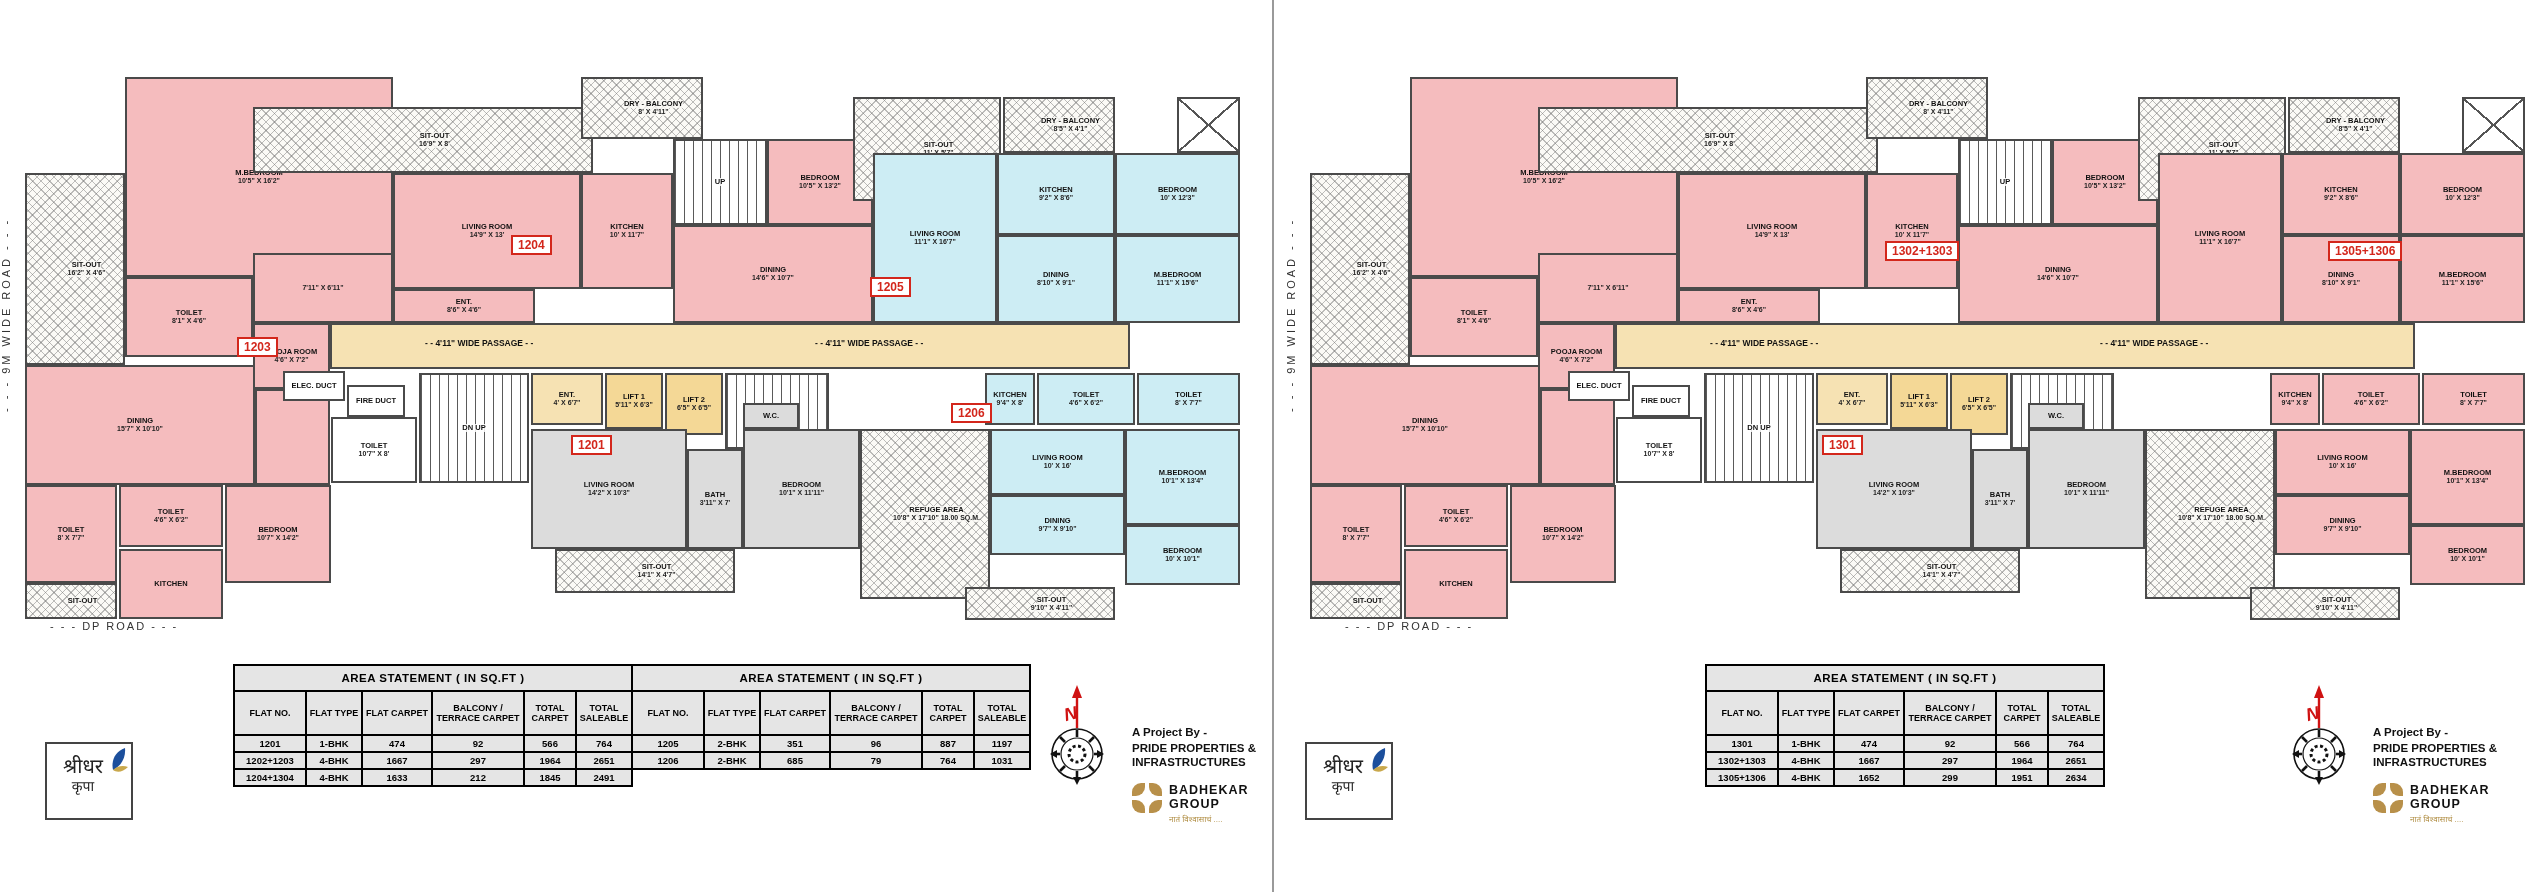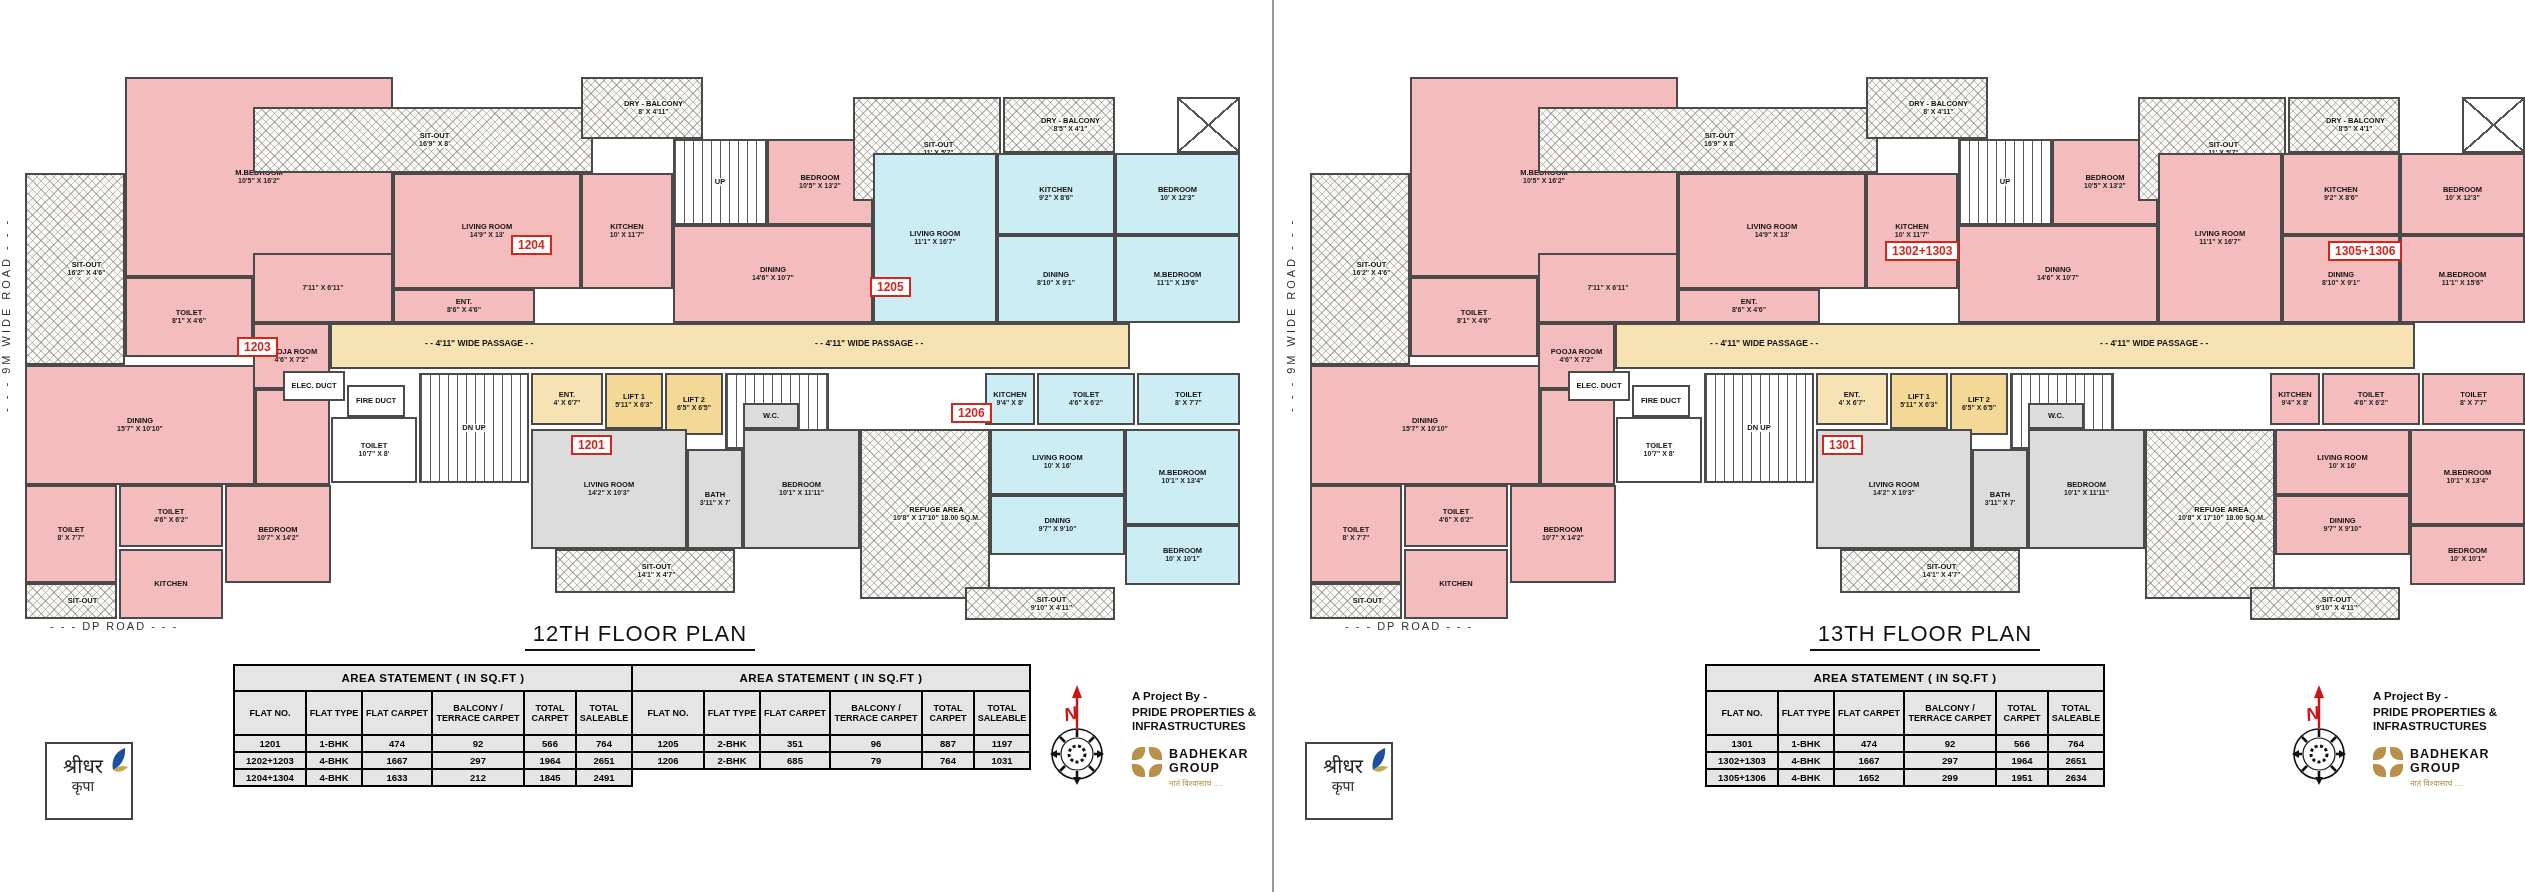--- a/index.html
+++ b/index.html
@@ -54,21 +54,21 @@
 
   .logo-box{position:absolute;top:742px;width:84px;height:74px;border:2px solid #444;background:#fff;}
   .logo-text{position:absolute;left:6px;top:10px;width:60px;text-align:center;
     font-family:"DejaVu Serif",serif;color:#222;}
   .logo-l1{font-size:20px;line-height:24px;}
   .logo-l2{font-size:14px;line-height:16px;}
   .logo-petal{position:absolute;right:2px;top:2px;}
 
   .compass{position:absolute;top:684px;width:58px;height:102px;}
   .credits{position:absolute;top:690px;width:140px;}
-  .project-by{font-size:11.5px;font-weight:700;color:#111;margin-bottom:3px;}
+  .project-by{font-size:11.5px;font-weight:700;color:#111;margin-bottom:3px;margin-top:36px;}
   .company{font-size:11.5px;font-weight:700;color:#111;line-height:14px;}
   .group-row{display:flex;margin-top:14px;align-items:flex-start;}
   .clover{position:relative;width:30px;height:30px;margin-right:7px;flex:0 0 auto;}
   .clover i{position:absolute;width:13px;height:13px;background:#b8904a;}
   .clover i:nth-child(1){left:0;top:0;border-radius:70% 0 70% 0;}
   .clover i:nth-child(2){right:0;top:0;border-radius:0 70% 0 70%;}
   .clover i:nth-child(3){left:0;bottom:0;border-radius:0 70% 0 70%;}
   .clover i:nth-child(4){right:0;bottom:0;border-radius:70% 0 70% 0;}
   .gname{font-size:12.5px;font-weight:700;letter-spacing:1px;color:#111;line-height:14px;}
   .tagline{font-size:8px;color:#b08d42;margin-top:2px;}
@@ -269,23 +269,20 @@
           <span class="room-name">SIT-OUT</span>
         </div>
         <div class="passage-label" style="left: 400px; top: 283px;">- - 4'11" WIDE PASSAGE - -</div>
         <div class="passage-label" style="left: 790px; top: 283px;">- - 4'11" WIDE PASSAGE - -</div>
         <div class="unit-label" style="left: 546px; top: 380px;">1201</div>
         <div class="unit-label" style="left: 212px; top: 282px; text-align: center;">1203</div>
         <div class="unit-label" style="left: 486px; top: 180px;">1204</div>
         <div class="unit-label" style="left: 845px; top: 222px;">1205</div>
         <div class="unit-label" style="left: 926px; top: 348px;">1206</div>
       </div>
-    <div class="plan-title-wrap">
-      <span class="plan-title">12TH FLOOR PLAN</span>
-    </div>
     <div class="road-bottom" style="left:50px;">- - -  DP ROAD  - - -</div>
 
     <div class="tables" style="left:233px;">
       <table class="area-table">
           <tbody>
             <tr>
               <th colspan="6" class="tbl-title">AREA STATEMENT  ( IN SQ.FT )</th>
             </tr>
             <tr>
               <th class="tbl-head" style="width: 72px;">FLAT NO.</th>
@@ -597,23 +594,20 @@
         </div>
         <div class="room room-hatch" style="left: 0px; top: 528px; width: 92px; height: 36px;">
           <span class="room-name">SIT-OUT</span>
         </div>
         <div class="passage-label" style="left: 400px; top: 283px;">- - 4'11" WIDE PASSAGE - -</div>
         <div class="passage-label" style="left: 790px; top: 283px;">- - 4'11" WIDE PASSAGE - -</div>
         <div class="unit-label" style="left: 512px; top: 380px;">1301</div>
         <div class="unit-label" style="left: 575px; top: 186px;">1302+1303</div>
         <div class="unit-label" style="left: 1018px; top: 186px;">1305+1306</div>
       </div>
-    <div class="plan-title-wrap">
-      <span class="plan-title">13TH FLOOR PLAN</span>
-    </div>
     <div class="road-bottom" style="left:60px;">- - -  DP ROAD  - - -</div>
 
     <div class="tables" style="left:420px;">
       <table class="area-table">
           <tbody>
             <tr>
               <th colspan="6" class="tbl-title">AREA STATEMENT  ( IN SQ.FT )</th>
             </tr>
             <tr>
               <th class="tbl-head" style="width: 72px;">FLAT NO.</th>

